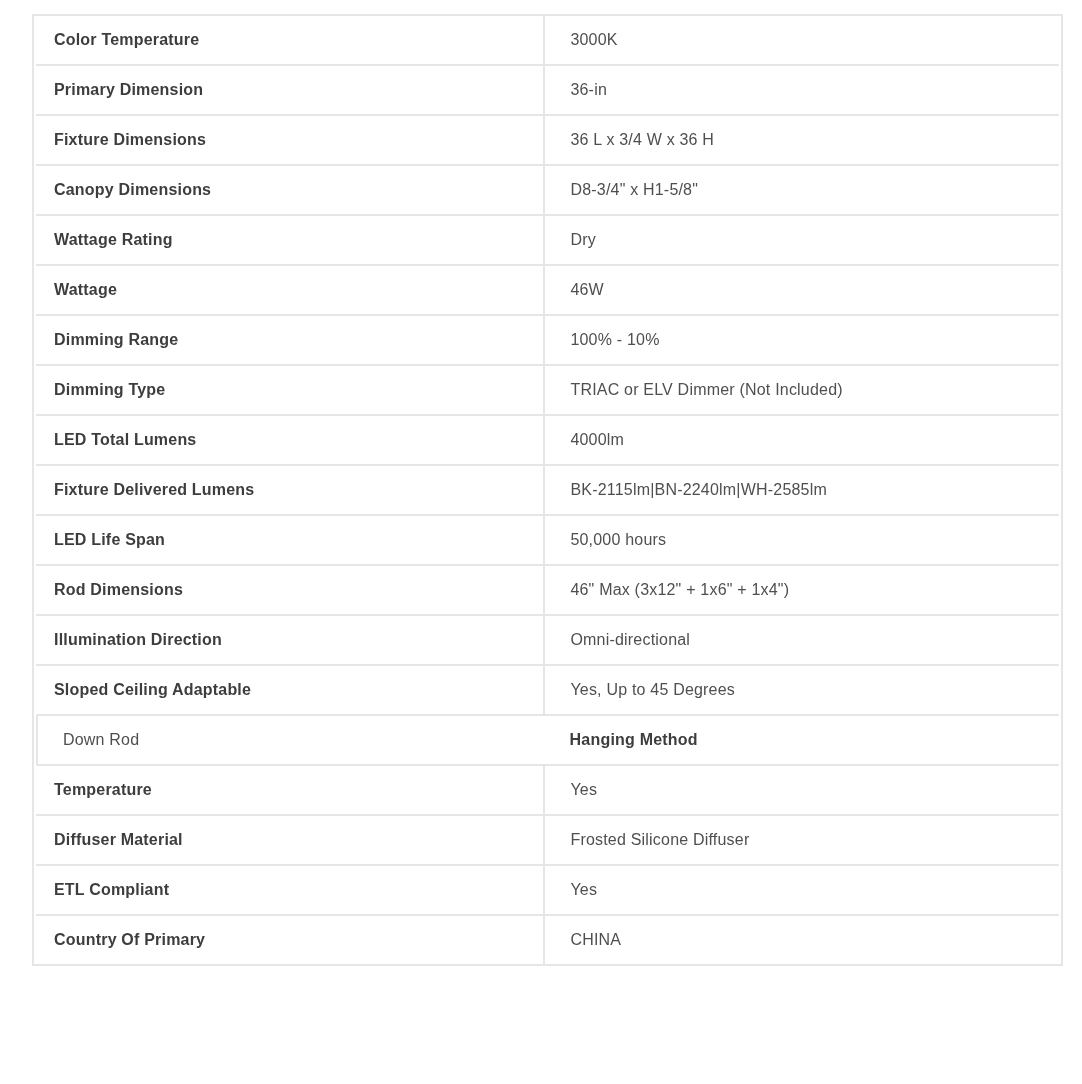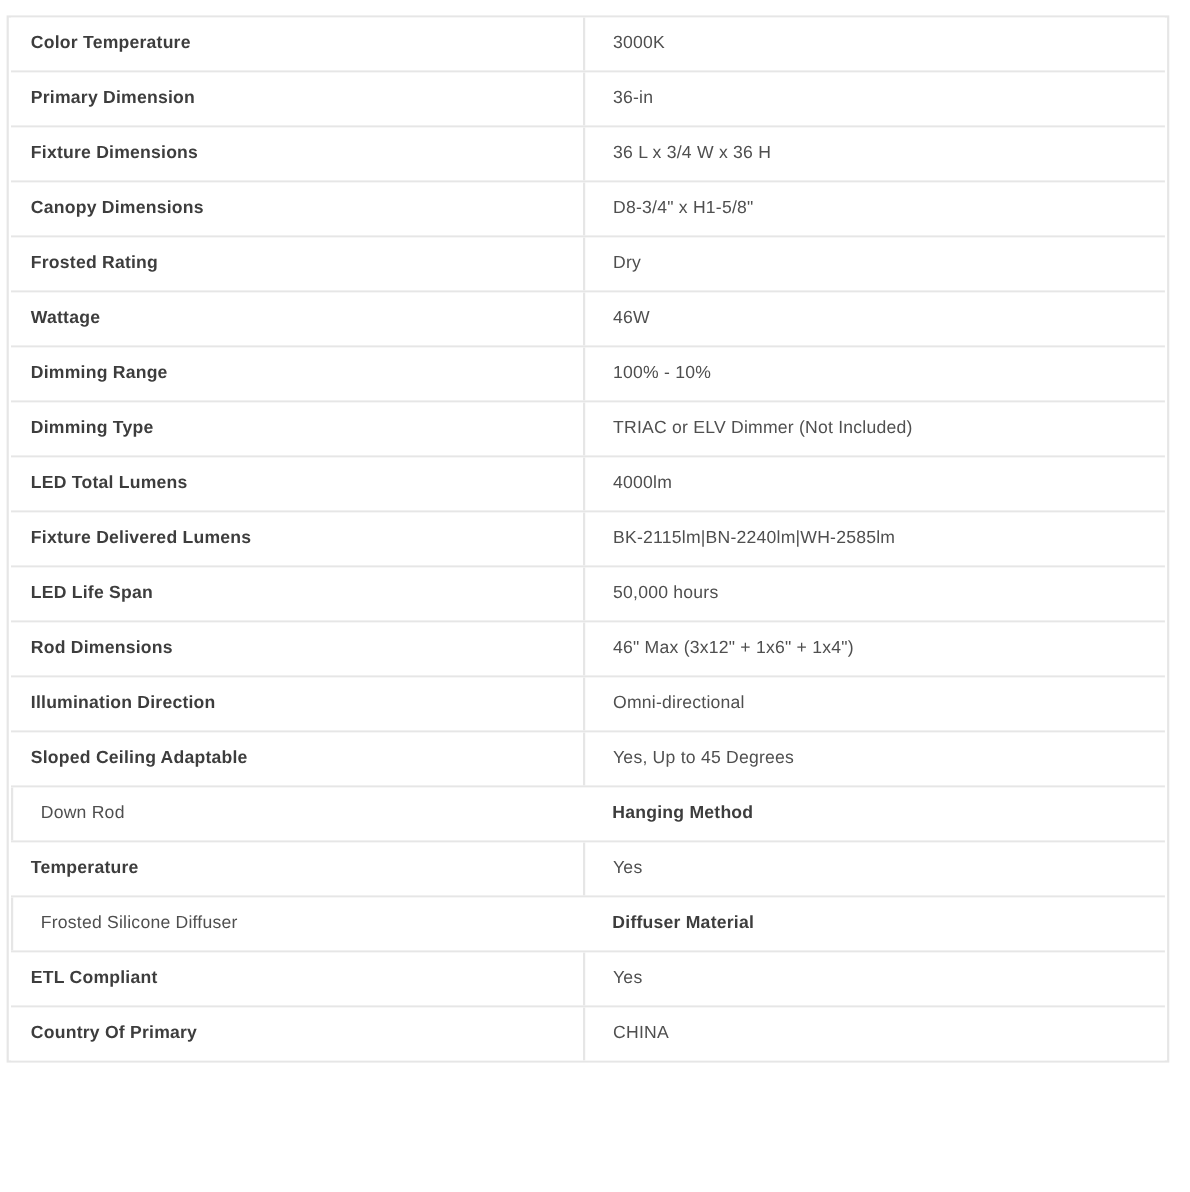--- a/index.html
+++ b/index.html
@@ -5,21 +5,21 @@
   html, body {
     margin: 0;
     padding: 0;
     background: #ffffff;
     font-family: "Liberation Sans", "DejaVu Sans", sans-serif;
   }
   .page {
     width: 1082px;
     height: 1084px;
     box-sizing: border-box;
-    padding: 14px 19px 18px 6px;
+    padding: 14px 19px 18px 32px;
     background: #ffffff;
   }
   .spec-table {
     border: 2px solid #e6e6e6;
     background: #ffffff;
   }
   .spec-row {
     display: flex;
     align-items: stretch;
     height: 48px;
@@ -74,21 +74,21 @@
     <div class="cell label">Fixture Dimensions</div>
     <div class="cell value">36 L x 3/4 W x 36 H</div>
   </div>
 
   <div class="spec-row">
     <div class="cell label">Canopy Dimensions</div>
     <div class="cell value">D8-3/4" x H1-5/8"</div>
   </div>
 
   <div class="spec-row">
-    <div class="cell label">Frosted Rating</div>
+    <div class="cell label">Wattage Rating</div>
     <div class="cell value">Dry</div>
   </div>
 
   <div class="spec-row">
     <div class="cell label">Wattage</div>
     <div class="cell value">46W</div>
   </div>
 
   <div class="spec-row">
     <div class="cell label">Dimming Range</div>
@@ -136,22 +136,22 @@
     <div class="cell value">Down Rod</div>
     <div class="cell label">Hanging Method</div>
   </div>
 
   <div class="spec-row">
     <div class="cell label">Temperature</div>
     <div class="cell value">Yes</div>
   </div>
 
   <div class="spec-row">
+    <div class="cell label">Diffuser Material</div>
     <div class="cell value">Frosted Silicone Diffuser</div>
-    <div class="cell label">Diffuser Material</div>
   </div>
 
   <div class="spec-row">
     <div class="cell label">ETL Compliant</div>
     <div class="cell value">Yes</div>
   </div>
 
   <div class="spec-row">
     <div class="cell label">Country Of Primary</div>
     <div class="cell value">CHINA</div>

